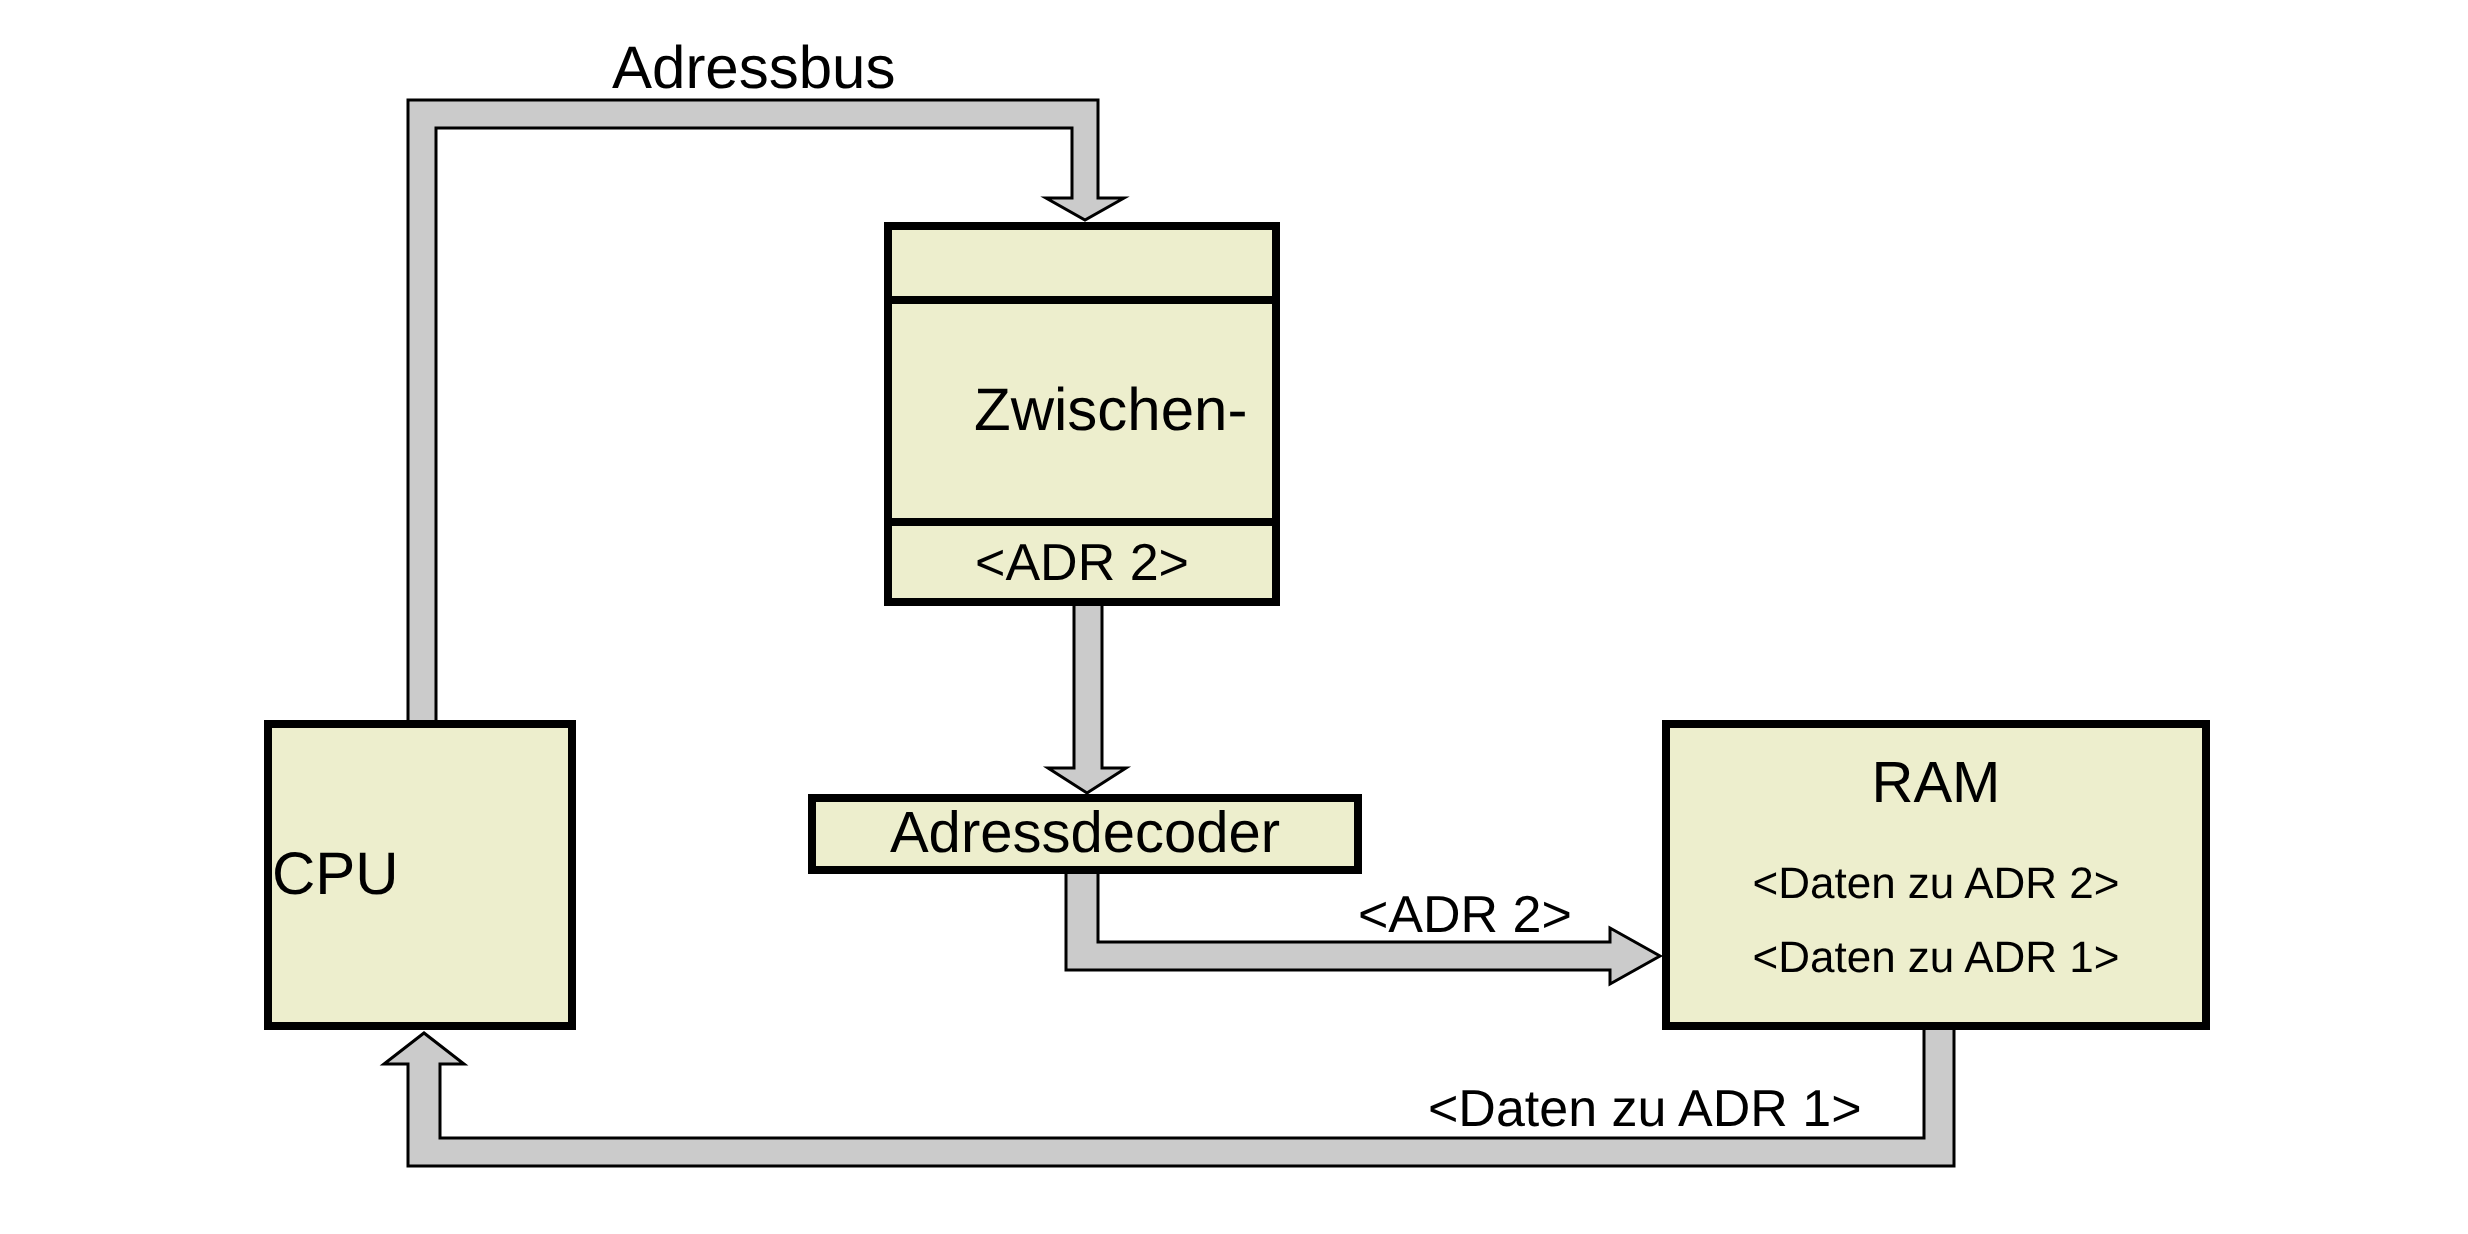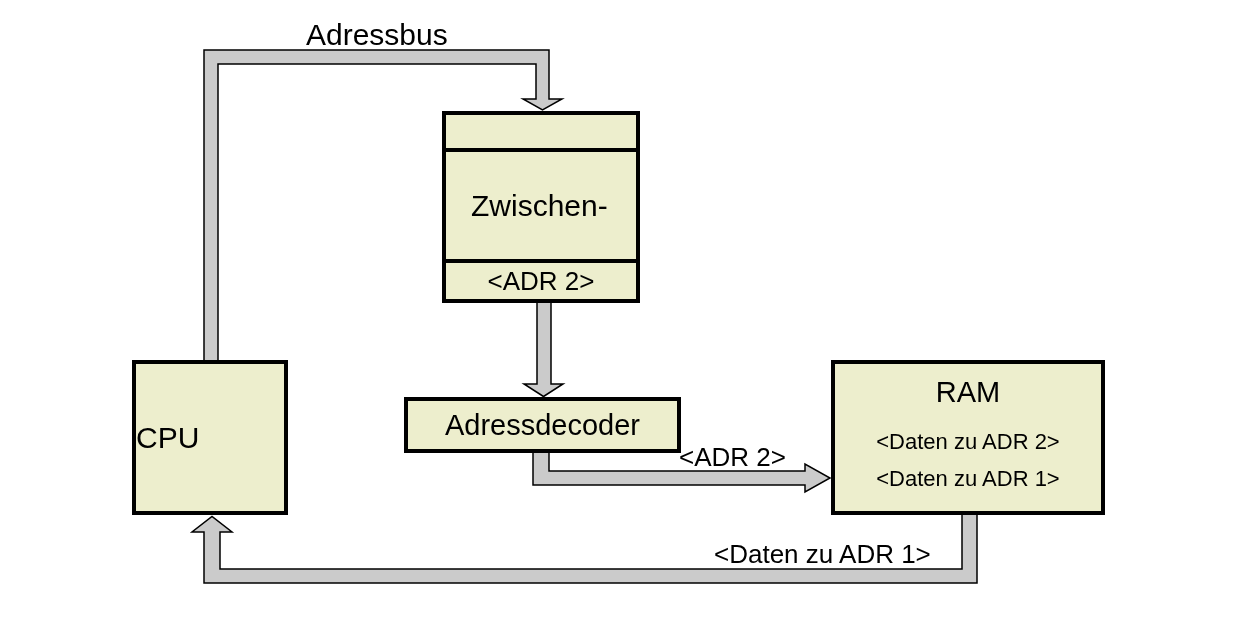--- a/index.html
+++ b/index.html
@@ -37,31 +37,31 @@
     left: 442px; top: 111px;
     width: 198px; height: 192px;
     display: flex; flex-direction: column;
   }
   .buffer-top-row { height: 33px; }
   .buffer-divider { height: 4px; background: #000; }
   .buffer-main {
     flex: 1;
     display: flex; flex-direction: column; justify-content: center;
     padding-left: 25px;
-    font-size: 30px; line-height: 38px;
+    font-size: 30px; line-height: 38px; margin-left: 16px;
   }
   .buffer-slot-row {
     height: 36px;
     display: flex; align-items: center; justify-content: center;
     font-size: 26px;
   }
 
   .decoder-box {
     left: 404px; top: 397px;
-    width: 277px; height: 56px;
+    width: 277px; height: 40px;
     display: flex; align-items: center; justify-content: center;
     font-size: 29px;
   }
 
   .ram-box {
     left: 831px; top: 360px;
     width: 274px; height: 155px;
     text-align: center;
   }
   .ram-title {

